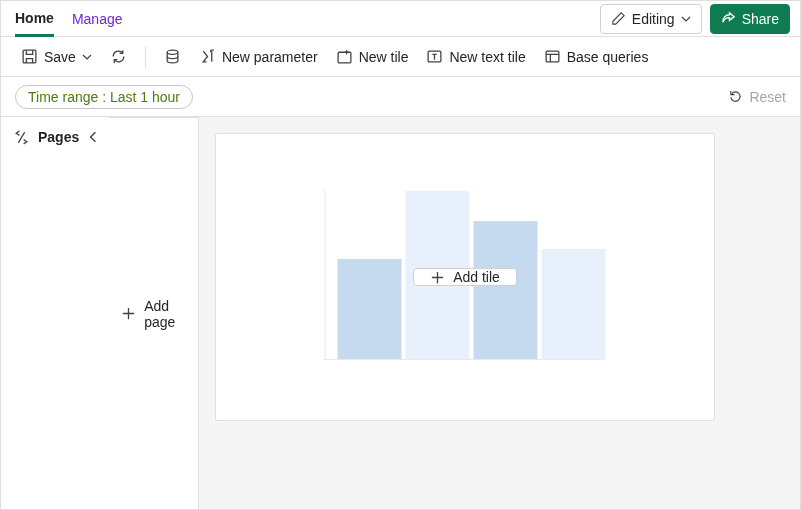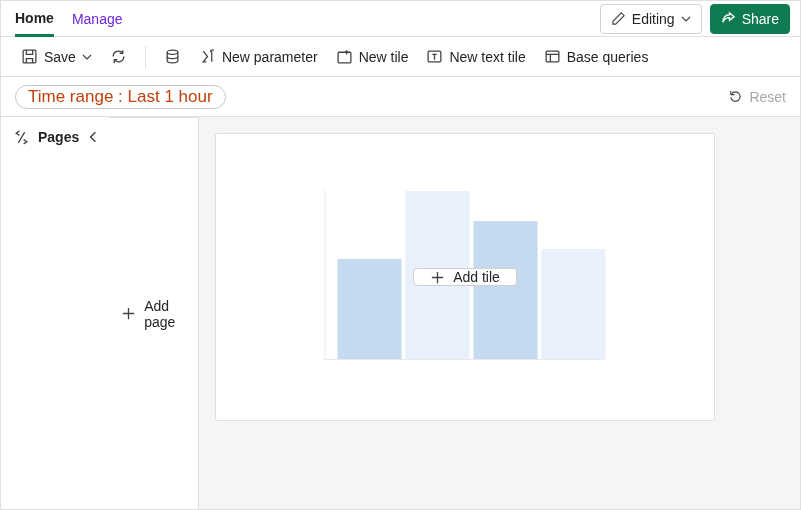--- a/index.html
+++ b/index.html
@@ -89,23 +89,23 @@
     border-bottom: 1px solid #e1dfdd;
     justify-content: space-between;
   }
   .chip {
     display: inline-flex;
     align-items: center;
     height: 24px;
     padding: 0 12px;
     border: 1px solid #c7c7c7;
     border-radius: 16px;
-    font-size: 17px;
-    cursor: pointer;
-    color: #c2410c;
+    font-size: 14px;
+    cursor: pointer;
+    color: #4d7c0f;
   }
   .reset {
     display: inline-flex;
     align-items: center;
     gap: 6px;
     color: #a6a6a6;
     cursor: pointer;
   }
   
   .body {

